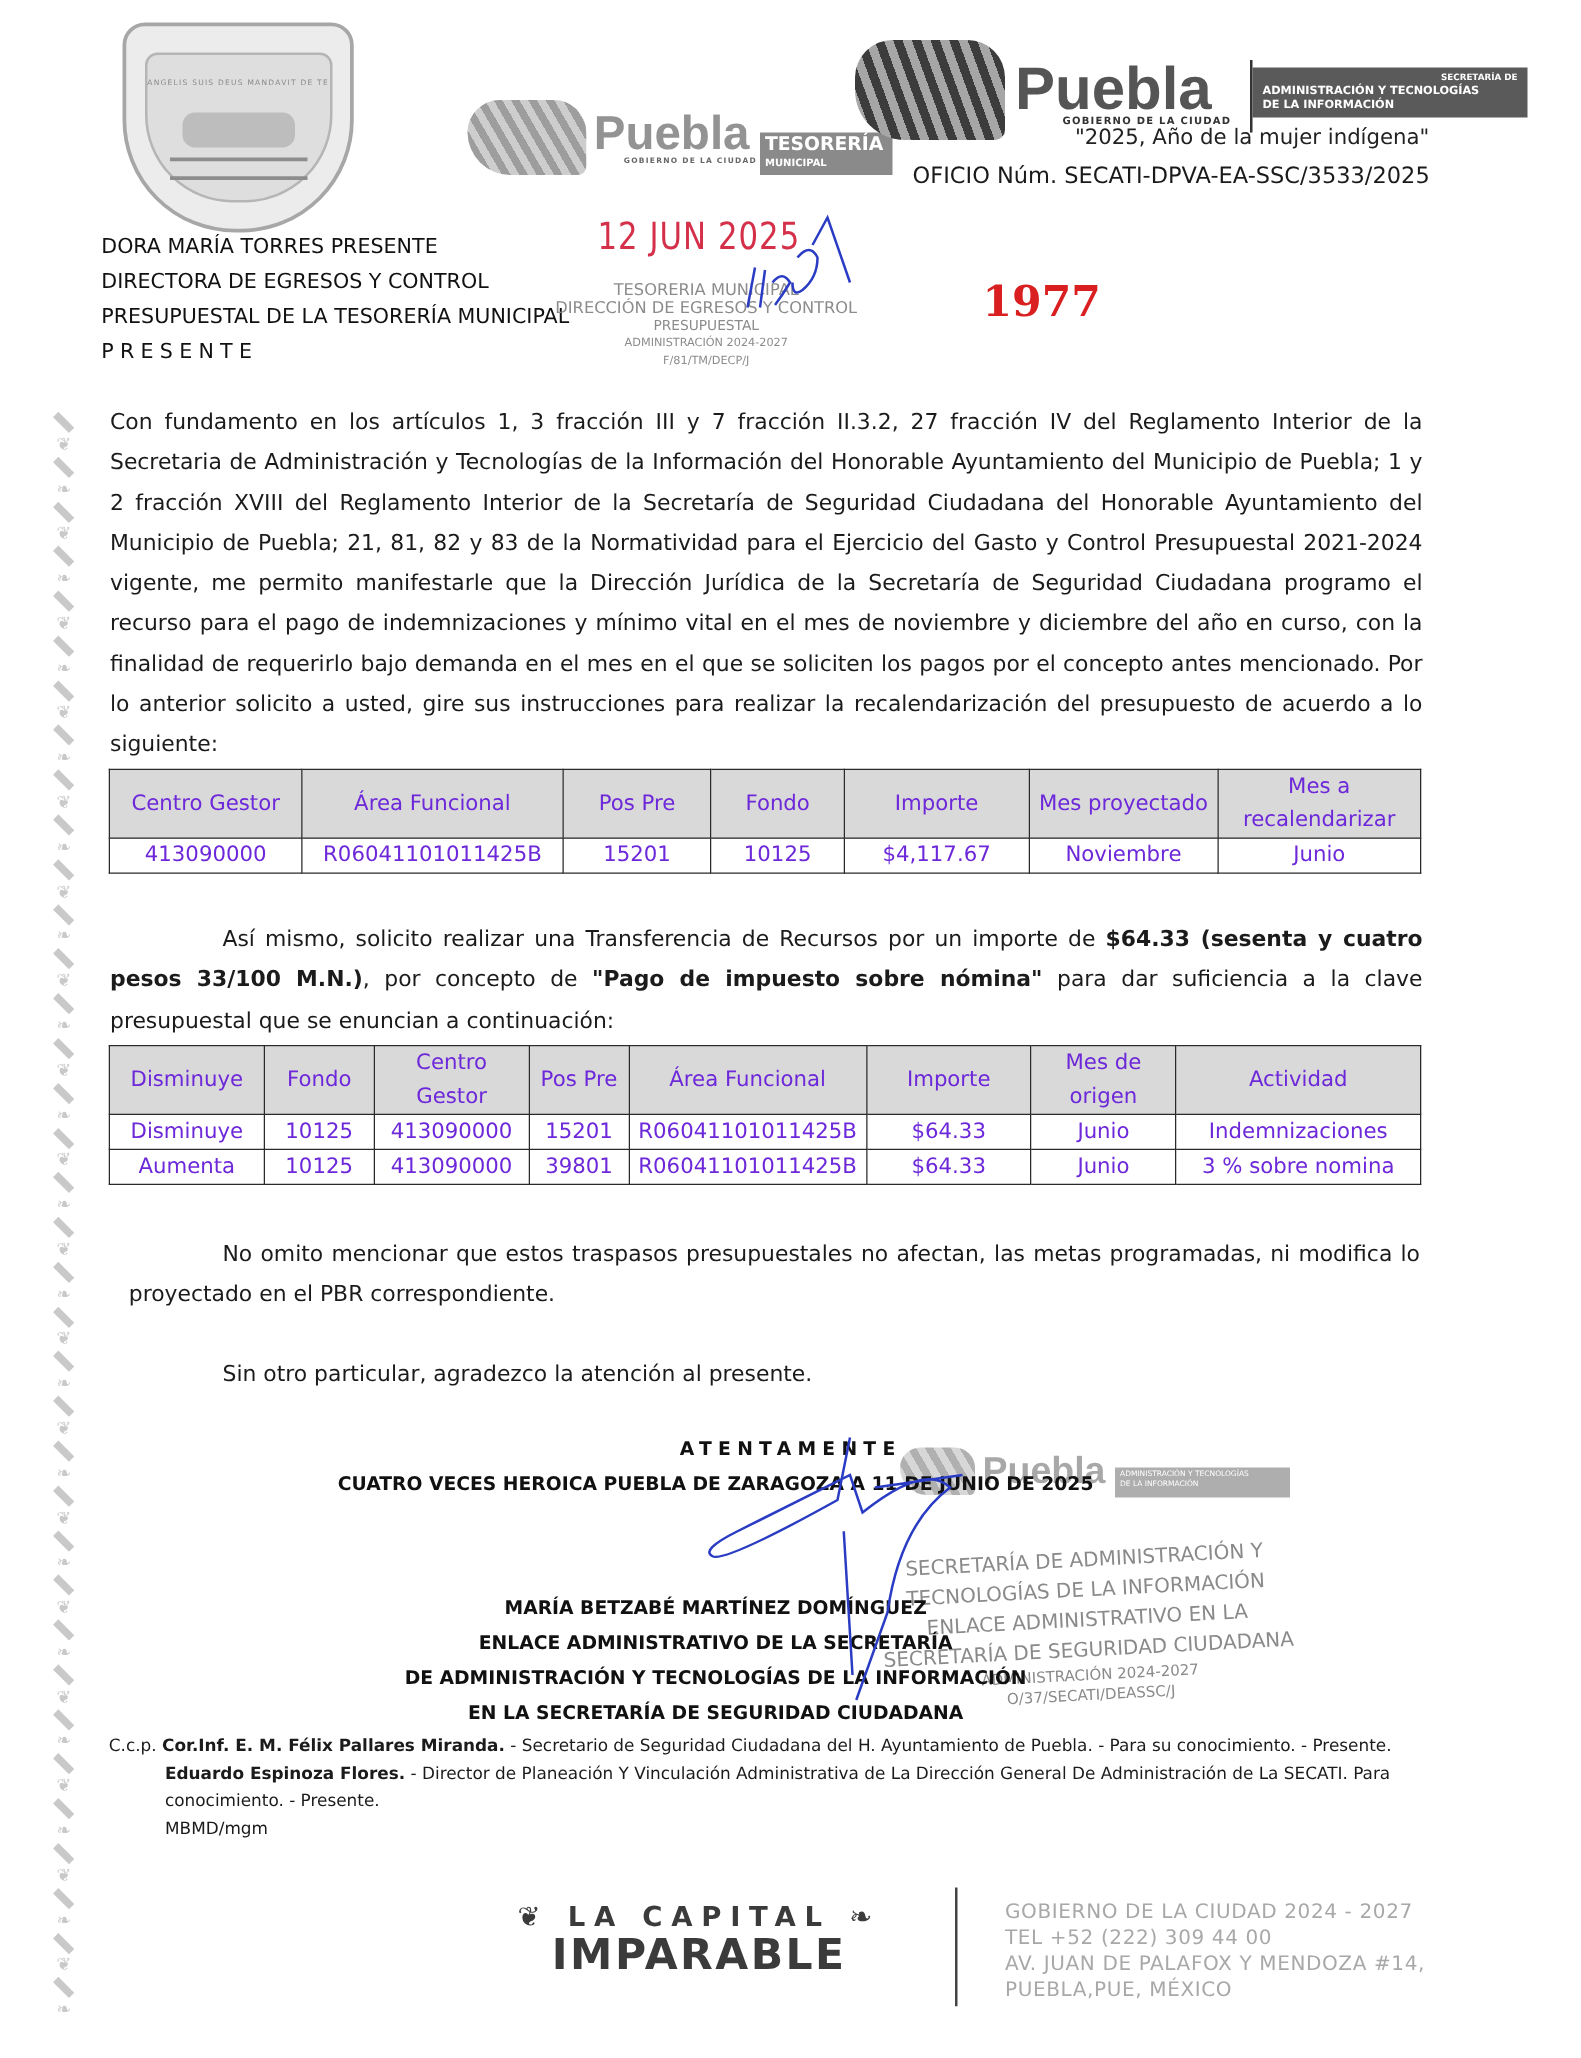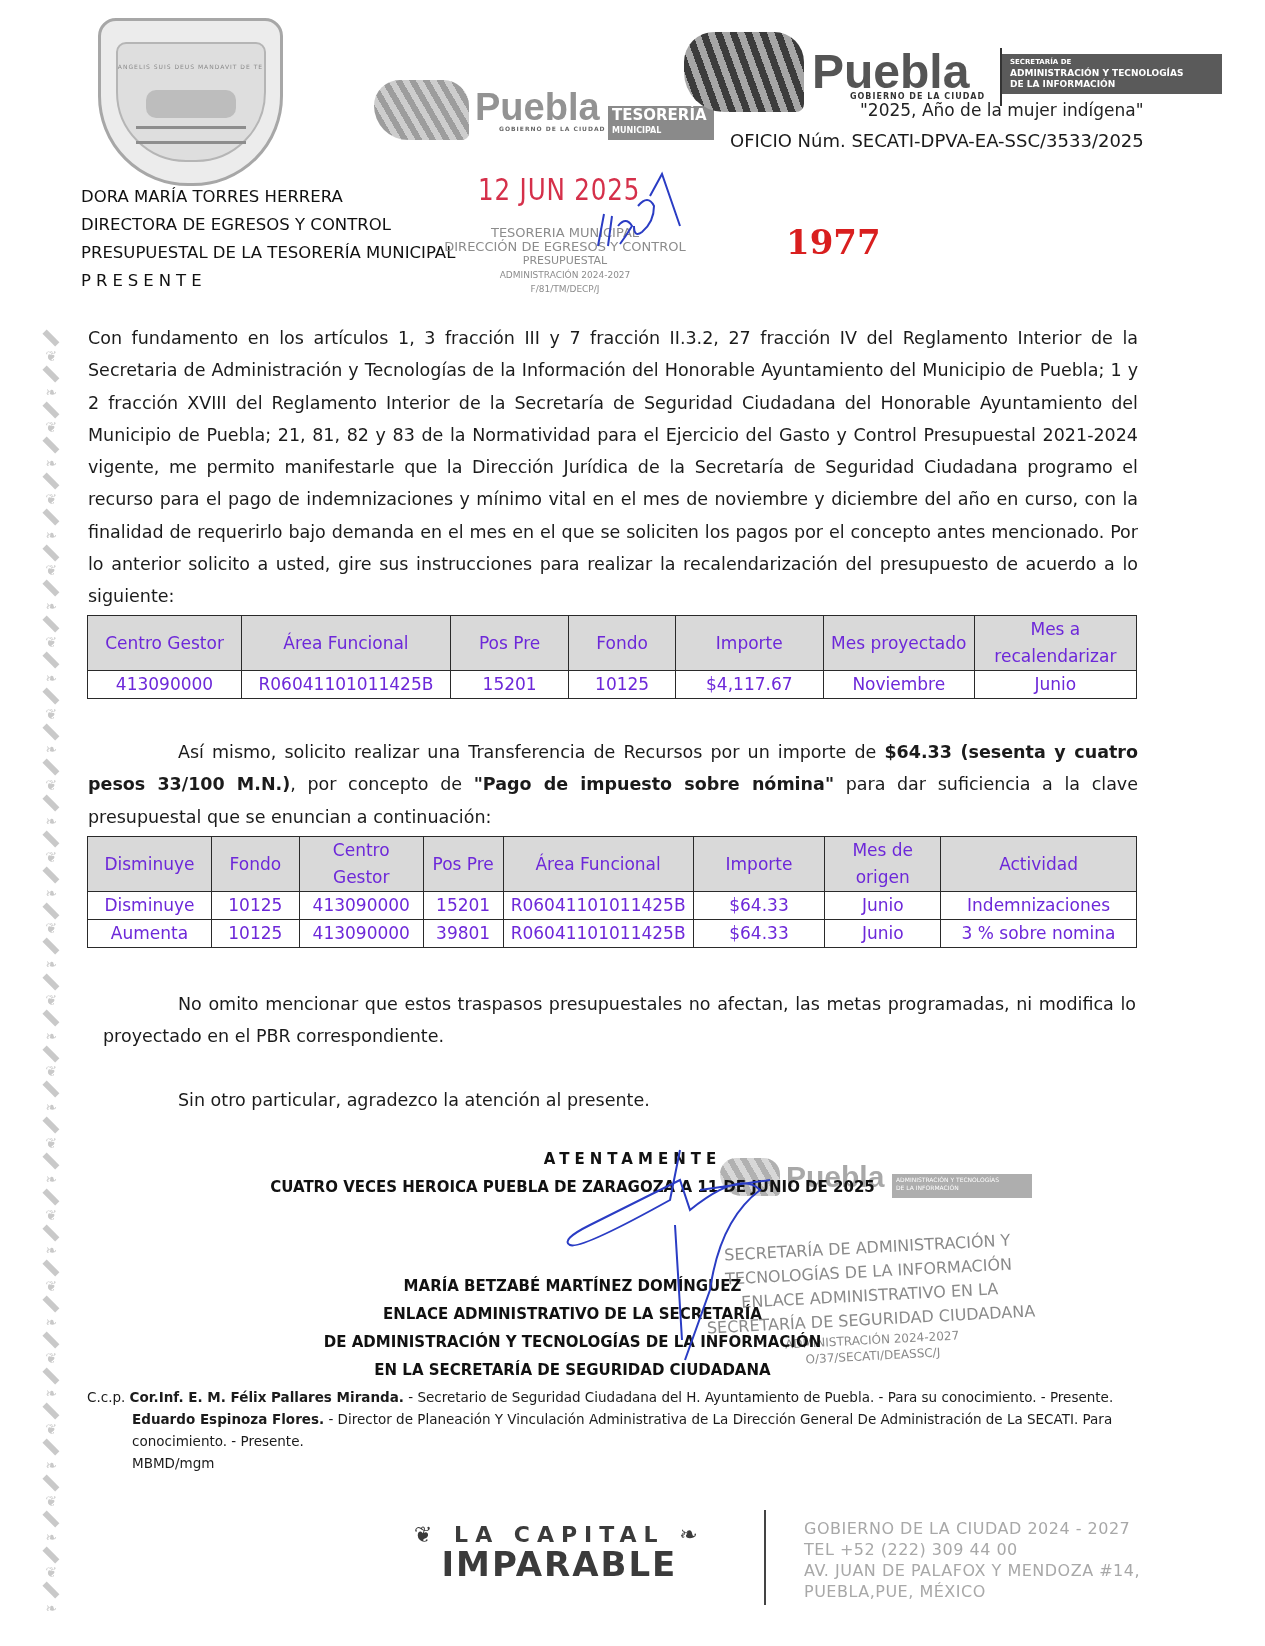--- a/index.html
+++ b/index.html
@@ -23,21 +23,21 @@
   .logo-puebla { display: flex; align-items: center; }
   .logo-art { width: 110px; height: 70px; background: repeating-linear-gradient(60deg, #7d7d7d 0 6px, #bdbdbd 6px 12px); border-radius: 30px 30px 8px 40px; }
   .logo-word { font-family: "Liberation Sans", sans-serif; font-weight: bold; color: #6f6f6f; }
   .logo-sub { font-size: 8px; font-weight: bold; letter-spacing: 1px; color: #333; padding-left: 24px; }
   .logo-band { background: #5a5a5a; color: #fff; font-weight: bold; padding: 3px 8px; }
 
   .header-logo-main { left: 684px; top: 32px; }
   .header-logo-main .logo-art { width: 120px; height: 80px; background: repeating-linear-gradient(70deg, #3c3c3c 0 7px, #a6a6a6 7px 14px); }
   .header-logo-main .logo-word { font-size: 48px; color: #555; line-height: 44px; }
   .main-band { left: 1002px; top: 54px; width: 220px; height: 40px; font-size: 9px; line-height: 11px; }
-  .main-band .lbl1 { font-size: 7px; }
+  .main-band .lbl1 { font-size: 7px; text-align: right; }
   .band-sep { left: 1000px; top: 48px; width: 2px; height: 58px; background: #333; }
   .gobierno-lbl { left: 826px; top: 92px; }
 
   .motto { left: 860px; top: 100px; font-size: 17px; color: #222; }
   .oficio { left: 730px; top: 130px; font-size: 18px; color: #1a1a1a; }
 
   .tesoreria-logo { left: 374px; top: 80px; opacity: 0.75; }
   .tesoreria-logo .logo-art { width: 95px; height: 60px; }
   .tesoreria-logo .logo-word { font-size: 38px; line-height: 36px; }
   .tes-band { left: 608px; top: 106px; width: 106px; height: 34px; background: #8a8a8a; color: #fff; font-size: 15px; font-weight: bold; padding: 2px 4px; line-height: 15px; }
@@ -209,21 +209,21 @@
 <div class="abs logo-band main-band">
   <div class="lbl1">SECRETARÍA DE</div>
   <div>ADMINISTRACIÓN Y TECNOLOGÍAS</div>
   <div>DE LA INFORMACIÓN</div>
 </div>
 
 <div class="abs motto">"2025, Año de la mujer indígena"</div>
 <div class="abs oficio">OFICIO Núm. SECATI-DPVA-EA-SSC/3533/2025</div>
 
 <div class="abs recipient">
-  <div>DORA MARÍA TORRES HERRERA</div>
+  <div>DORA MARÍA TORRES PRESENTE</div>
   <div>DIRECTORA DE EGRESOS Y CONTROL</div>
   <div>PRESUPUESTAL DE LA TESORERÍA MUNICIPAL</div>
   <div class="spaced">PRESENTE</div>
 </div>
 
 <div class="abs stamp-date">12 JUN 2025</div>
 <div class="abs stamp-tes">
   <div>TESORERIA MUNICIPAL</div>
   <div>DIRECCIÓN DE EGRESOS Y CONTROL</div>
   <div class="s">PRESUPUESTAL</div>

